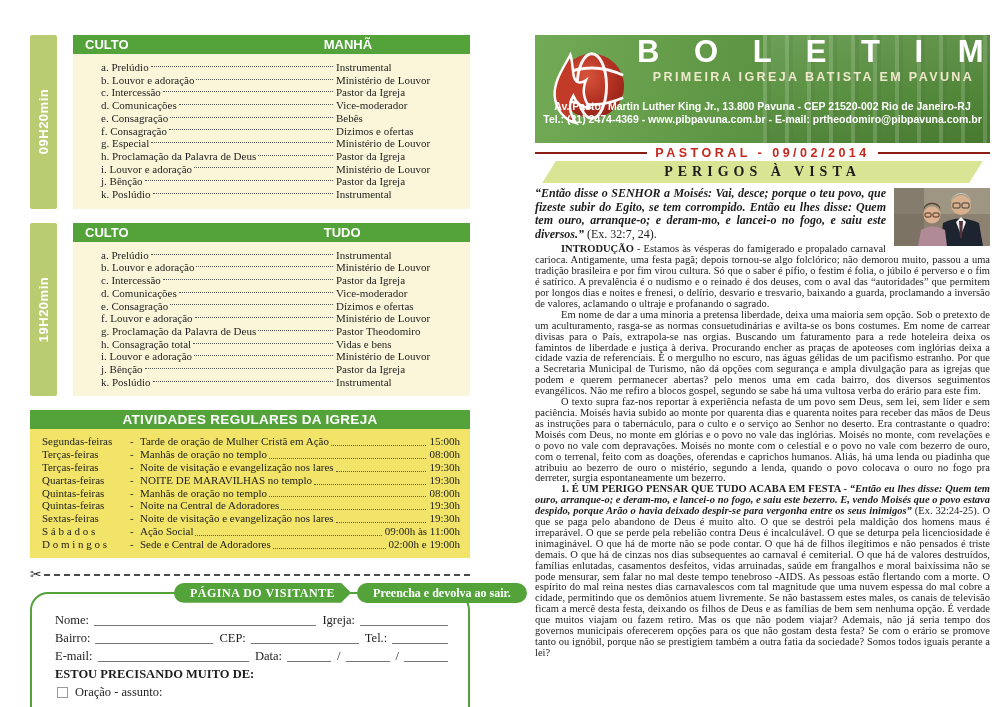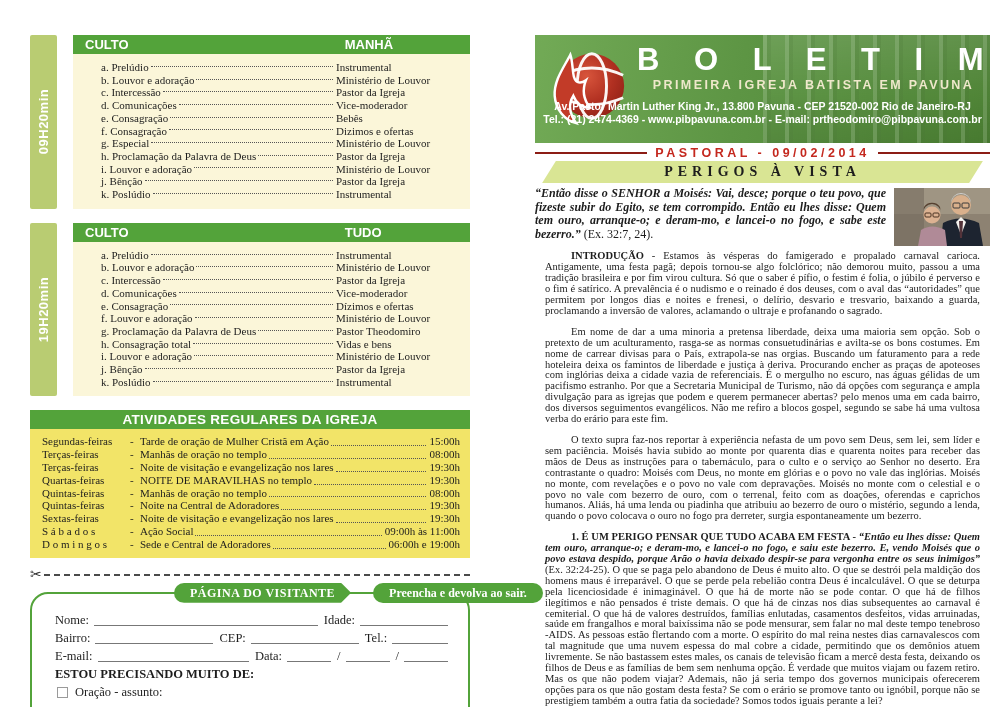--- a/index.html
+++ b/index.html
@@ -10,21 +10,21 @@
   *{box-sizing:border-box; margin:0; padding:0;}
   body{background:#ffffff; font-family:"Liberation Serif", serif; color:var(--ink);}
   #canvas{position:relative; width:1000px; height:707px; background:#fff; overflow:hidden;}
 
   
   .left-page{position:absolute; left:30px; top:35px; width:440px;}
   .culto-section{display:flex; margin-bottom:14px;}
   .time-bar{width:27px; background:var(--bar); border-radius:2px; display:flex; align-items:center; justify-content:center;}
   .time-bar span{transform:rotate(-90deg); white-space:nowrap; color:#fff; font-family:"Liberation Sans",sans-serif; font-weight:bold; font-size:13px; letter-spacing:.5px;}
   .culto-body{flex:1; margin-left:16px;}
-  .culto-header{display:flex; background:var(--green); color:#fff; font-family:"Liberation Sans",sans-serif; font-weight:bold; font-size:13px; padding:2px 12px;gap:21px; }
+  .culto-header{display:flex; background:var(--green); color:#fff; font-family:"Liberation Sans",sans-serif; font-weight:bold; font-size:13px; padding:2px 12px; }
   .culto-header .h-left{flex:0 0 64%;}
   .culto-header .h-right{flex:1;}
   .culto-list{background:var(--cream); padding:7px 6px 8px 12px;}
   .culto-row{display:flex; align-items:center; font-size:11px; line-height:12.7px;margin-left:16px;}
   .c-label{white-space:nowrap;}
   .c-dots{flex:1; border-bottom:1px dotted #555; margin:0 3px 2px 2px;}
   .c-value{width:128px; white-space:nowrap;}
 
   .act-section{margin-bottom:10px;}
   .act-header{background:var(--green); color:#fff; text-align:center; font-family:"Liberation Sans",sans-serif; font-weight:bold; font-size:13.5px; padding:2px 0; letter-spacing:.3px;}
@@ -34,59 +34,59 @@
   .a-sep{width:10px;}
   .a-act{white-space:nowrap;}
   .a-dots{flex:1; border-bottom:1px dotted #555; margin:0 3px 2px 2px;}
   .a-time{white-space:nowrap;}
 
   .cut-line{display:flex; align-items:center; height:14px; margin:2px 0 10px;}
   .scissors{font-size:14px; line-height:14px; color:#333; margin-right:2px;}
   .cut-line .dash{flex:1; border-top:2px dashed #4a4a4a; margin-top:1px;}
 
   .visitor-form{position:relative; border:2px solid var(--green); border-radius:18px; padding:16px 14px 8px; height:142px;}
-  .form-tabs{position:absolute; top:-11px; left:142px; display:flex; gap:22px;}
+  .form-tabs{position:absolute; top:-11px; left:142px; display:flex; gap:6px;}
   .pill{color:#fff; font-weight:bold; font-size:12px; line-height:20px; padding:0 16px; white-space:nowrap;}
   .pill-title{background:var(--green); border-radius:12px 2px 2px 12px; clip-path:polygon(0 0,calc(100% - 10px) 0,100% 50%,calc(100% - 10px) 100%,0 100%); border-radius:12px; letter-spacing:.5px;}
   .pill-sub{background:var(--green); border-radius:12px; font-family:"Liberation Serif",serif;}
   .f-row{display:flex; align-items:flex-end; height:18px; font-size:12.5px;margin-left:9px;}
   .f-label{white-space:nowrap;}
   .f-line{border-bottom:1px solid #777; margin:0 6px 2px 5px;}
   .grow{flex:1;}
   .w90{width:88px;} .w110{width:108px;} .w120{width:118px;} .w45{width:44px;}
   .f-bold{font-weight:bold; font-size:12.5px;}
   .cb{width:11px; height:11px; border:1px solid #9a9a9a; background:#fff; display:inline-block; margin:0 7px 2px 2px; flex:0 0 auto;}
 
   
   .right-page{position:absolute; left:535px; top:35px; width:455px;}
   .bulletin-header{position:relative; height:108px; background:linear-gradient(100deg, var(--hdr1) 0%, #5d9544 45%, var(--hdr2) 100%); overflow:hidden;}
   .bh-building{position:absolute; top:0; right:0; width:50%; height:100%; opacity:.45;
     background:
       repeating-linear-gradient(90deg, rgba(255,255,255,.35) 0 4px, rgba(70,100,55,.25) 4px 8px, rgba(255,255,255,0) 8px 22px),
       linear-gradient(180deg, rgba(255,255,255,.25) 0%, rgba(255,255,255,.05) 55%, rgba(40,60,30,.25) 100%);}
   .bh-logo{position:absolute; left:6px; top:8px; width:88px; height:88px;}
-  .bh-text{position:relative; margin-left:102px; text-align:center; padding-top:8px;}
+  .bh-text{position:relative; margin-left:102px; text-align:center; }
   .bh-title{color:#fff; font-family:"Liberation Sans",sans-serif; font-weight:bold; font-size:31px; letter-spacing:13px; line-height:34px; white-space:nowrap;}
   .bh-subtitle{color:#efe8cb; font-family:"Liberation Sans",sans-serif; font-weight:bold; font-size:12.5px; letter-spacing:2.4px; line-height:16px; white-space:nowrap;}
   .bh-address{position:absolute; left:0; right:0; bottom:17px; text-align:center; color:#fff; font-family:"Liberation Sans",sans-serif; font-weight:bold; font-size:10.5px; line-height:13px;}
 
   .pastoral-rule{display:flex; align-items:center; gap:8px; margin:3px 0 1px; color:var(--red); font-family:"Liberation Sans",sans-serif; font-weight:bold; font-size:12.5px; letter-spacing:3.5px; white-space:nowrap;}
   .pastoral-rule::before,.pastoral-rule::after{content:""; flex:1; border-top:2px solid var(--redline);}
 
   .title-banner{position:relative; height:22px; margin:1px 0 4px;}
   .title-banner::before{content:""; position:absolute; left:14px; right:14px; top:0; bottom:0; background:var(--banner); transform:skewX(-32deg);}
   .title-banner span{position:relative; display:block; text-align:center; font-weight:bold; font-size:14px; letter-spacing:5px; line-height:22px;}
 
   .photo{float:right; width:96px; height:58px; margin:1px 0 3px 8px;}
   .quote{font-size:12px; line-height:13.6px; text-align:justify;}
   .r-bi{font-weight:bold; font-style:italic;}
   .r-b{font-weight:bold;}
   .r-n{font-weight:normal; font-style:normal;}
   .article-body{margin-top:3px;}
-  .article-body p{font-size:10.5px; line-height:10.9px; text-align:justify; text-indent:26px; margin:10px;}
+  .article-body p{font-size:10.5px; line-height:10.9px; text-align:justify; text-indent:26px; margin:0;}
 </style>
 </head>
 <body>
 
 <div id="canvas">
 
   <div class="left-page">
 
     <section class="culto-section">
       <div class="time-bar">
@@ -283,39 +283,39 @@
             <span class="a-sep">-</span>
             <span class="a-act">Ação Social</span>
             <span class="a-dots"></span>
             <span class="a-time">09:00h às 11:00h</span>
           </div>
           <div class="act-row">
             <span class="a-day">D o m i n g o s</span>
             <span class="a-sep">-</span>
             <span class="a-act">Sede e Central de Adoradores</span>
             <span class="a-dots"></span>
-            <span class="a-time">06:00h e 19:00h</span>
+            <span class="a-time">02:00h e 19:00h</span>
           </div>
         </div>
     </section>
 
     <div class="cut-line">
       <span class="scissors">✂</span>
       <span class="dash"></span>
     </div>
 
     <div class="visitor-form">
       <div class="form-tabs">
         <span class="pill pill-title">PÁGINA DO VISITANTE</span>
         <span class="pill pill-sub">Preencha e devolva ao sair.</span>
       </div>
       <div class="f-row">
         <span class="f-label">Nome:</span>
         <span class="f-line grow"></span>
-        <span class="f-label">Idade:</span>
+        <span class="f-label">Igreja:</span>
         <span class="f-line w90"></span>
       </div>
       <div class="f-row">
         <span class="f-label">Bairro:</span>
         <span class="f-line w120"></span>
         <span class="f-label">CEP:</span>
         <span class="f-line w110"></span>
         <span class="f-label">Tel.:</span>
         <span class="f-line grow"></span>
       </div>
@@ -389,21 +389,21 @@
           <rect x="59" y="15" width="7" height="5" rx="1" fill="none" stroke="#3a3a3a"></rect>
           <rect x="68" y="15" width="7" height="5" rx="1" fill="none" stroke="#3a3a3a"></rect>
           <path d="M24 58 L27 42 Q38 35 51 42 L53 58 Z" fill="#b08a97"></path>
           <circle cx="38" cy="27" r="8.5" fill="#dcb292"></circle>
           <path d="M29 25 a9 9 0 0 1 18 0 l-1 -6 a9 8 0 0 0 -16 0 Z" fill="#56402f"></path>
           <rect x="31" y="25" width="6" height="4" rx="1" fill="none" stroke="#4a3222"></rect>
           <rect x="39" y="25" width="6" height="4" rx="1" fill="none" stroke="#4a3222"></rect>
         </svg>
       </div>
       <p class="quote">
-        <span class="r-bi">“Então disse o SENHOR a Moisés: Vai, desce; porque o teu povo, que fizeste subir do Egito, se tem corrompido. Então eu lhes disse: Quem tem ouro, arranque-o; e deram-mo, e lancei-o no fogo, e sabe este bezerro.”</span>
+        <span class="r-bi">“Então disse o SENHOR a Moisés: Vai, desce; porque o teu povo, que fizeste subir do Egito, se tem corrompido. Então eu lhes disse: Quem tem ouro, arranque-o; e deram-mo, e lancei-o no fogo, e saiu este diversos.”</span>
         <span class="r-n">(Ex. 32:7, 24).</span>
       </p>
       <div class="article-body">
           <p><span class="r-b">INTRODUÇÃO</span><span class="r-n"> - Estamos às vésperas do famigerado e propalado carnaval carioca. Antigamente, uma festa pagã; depois tornou-se algo folclórico; não demorou muito, passou a uma tradição brasileira e por fim virou cultura. Só que o saber é pífio, o festim é folia, o júbilo é perverso e o fim é satírico. A prevalência é o nudismo e o reinado é dos deuses, com o aval das “autoridades” que permitem por longos dias e noites e frenesi, o delírio, desvario e tresvario, baixando a guarda, proclamando a inversão de valores, aclamando o ultraje e profanando o sagrado.</span></p>
           <p><span class="r-n">Em nome de dar a uma minoria a pretensa liberdade, deixa uma maioria sem opção. Sob o pretexto de um aculturamento, rasga-se as normas consuetudinárias e avilta-se os bons costumes. Em nome de carrear divisas para o País, extrapola-se nas orgias. Buscando um faturamento para a rede hoteleira deixa os famintos de liberdade e justiça à deriva. Procurando encher as praças de apoteoses com inglórias deixa a cidade vazia de referenciais. É o mergulho no escuro, nas águas gélidas de um pacifismo estranho. Por que a Secretaria Municipal de Turismo, não dá opções com segurança e ampla divulgação para as igrejas que podem e querem permanecer abertas? pelo menos uma em cada bairro, dos diversos seguimentos evangélicos. Não me refiro a blocos gospel, segundo se sabe há uma vultosa verba do erário para este fim.</span></p>
           <p><span class="r-n">O texto supra faz-nos reportar à experiência nefasta de um povo sem Deus, sem lei, sem líder e sem paciência. Moisés havia subido ao monte por quarenta dias e quarenta noites para receber das mãos de Deus as instruções para o tabernáculo, para o culto e o serviço ao Senhor no deserto. Era contrastante o quadro: Moisés com Deus, no monte em glórias e o povo no vale das inglórias. Moisés no monte, com revelações e o povo no vale com depravações. Moisés no monte com o celestial e o povo no vale com bezerro de ouro, com o terrenal, feito com as doações, oferendas e caprichos humanos. Aliás, há uma lenda ou piadinha que atribuiu ao bezerro de ouro o mistério, segundo a lenda, quando o povo colocava o ouro no fogo pra derreter, surgia espontaneamente um bezerro.</span></p>
           <p><span class="r-b">1. É UM PERIGO PENSAR QUE TUDO ACABA EM FESTA - </span><span class="r-bi">“Então eu lhes disse: Quem tem ouro, arranque-o; e deram-mo, e lancei-o no fogo, e saiu este bezerro. E, vendo Moisés que o povo estava despido, porque Arão o havia deixado despir-se para vergonha entre os seus inimigos”</span><span class="r-n"> (Ex. 32:24-25). O que se paga pelo abandono de Deus é muito alto. O que se destrói pela maldição dos homens maus é irreparável. O que se perde pela rebelião contra Deus é incalculável. O que se deturpa pela licenciosidade é inimaginável. O que há de morte não se pode contar. O que há de filhos ilegítimos e não pensados é triste demais. O que há de cinzas nos dias subsequentes ao carnaval é cemiterial. O que há de valores destruídos, famílias enlutadas, casamentos desfeitos, vidas arruinadas, saúde em frangalhos e moral baixíssima não se pode mensurar, sem falar no mal deste tempo tenebroso -AIDS. As pessoas estão flertando com a morte. O espírito do mal reina nestes dias carnavalescos com tal magnitude que uma nuvem espessa do mal cobre a cidade, permitindo que os demônios atuem livremente. Se não bastassem estes males, os canais de televisão ficam a mercê desta festa, deixando os filhos de Deus e as famílias de bem sem nenhuma opção. É verdade que muitos viajam ou fazem retiro. Mas os que não podem viajar? Ademais, não já seria tempo dos governos municipais oferecerem opções para os que não gostam desta festa? Se com o erário se promove tanto ou ignóbil, porque não se prestigiem também a  outra fatia da sociedade? Somos todos iguais perante a lei?</span></p>
         </div>
     </div>
   </div>

